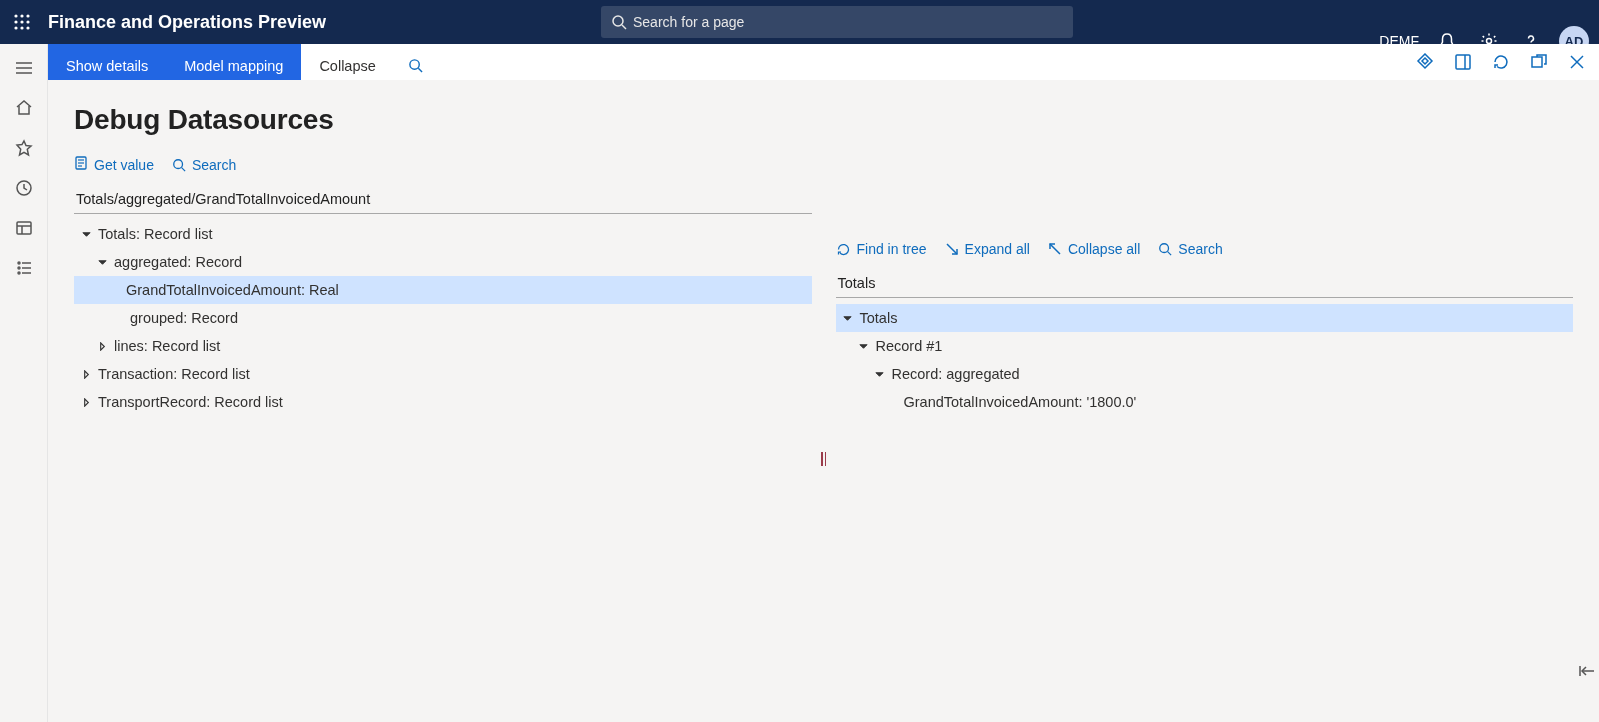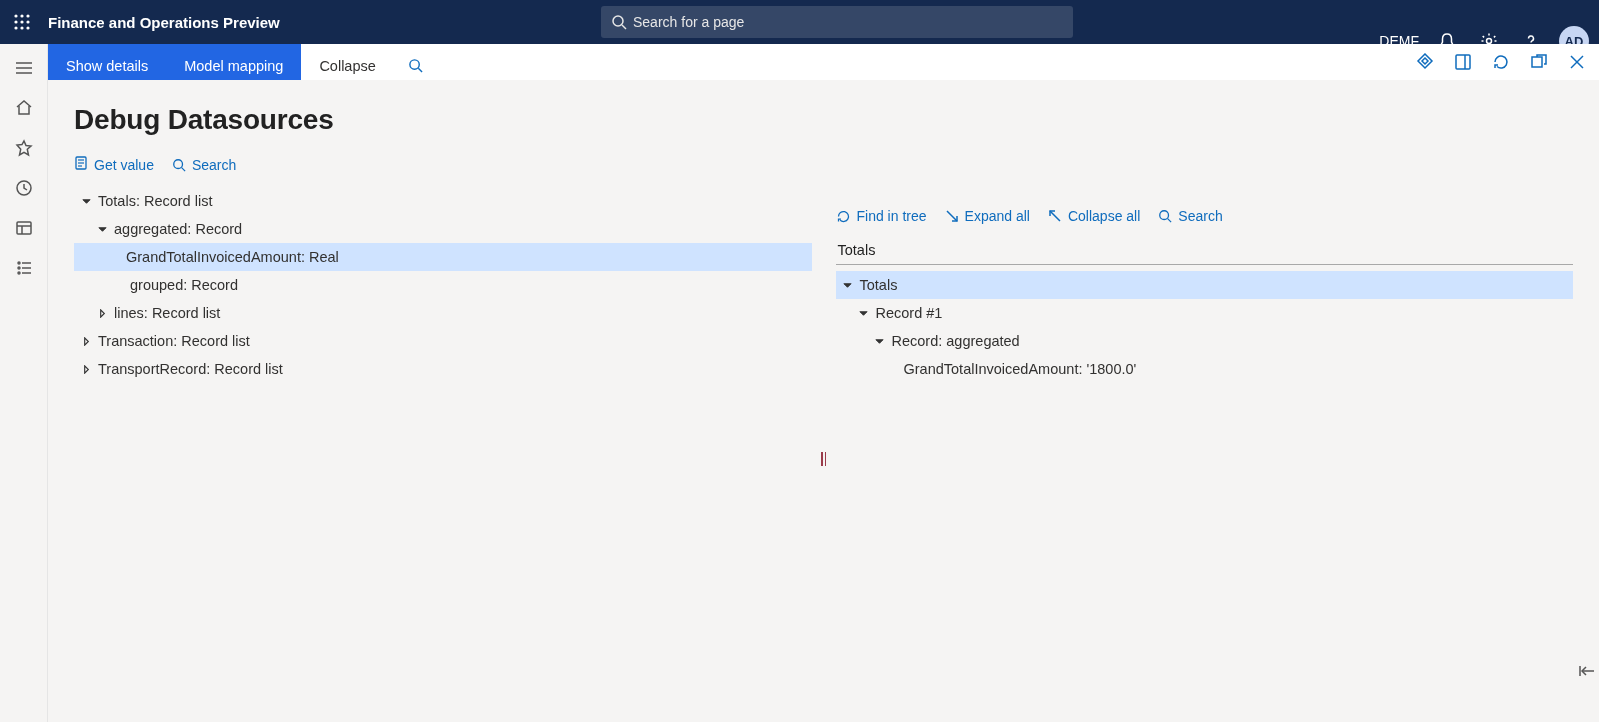--- a/index.html
+++ b/index.html
@@ -28,21 +28,21 @@
   .topbar{
     height:44px;
     background:var(--nav-blue);
     color:#fff;
     display:flex;
     align-items:center;
     padding:0 10px 0 8px;
   }
   .waffle{width:28px;height:28px;display:flex;align-items:center;justify-content:center;margin-right:12px;cursor:pointer;}
   .waffle svg{fill:#fff;}
-  .app-title{font-weight:600;font-size:15px;white-space:nowrap;}
+  .app-title{font-weight:600;font-size:18px;white-space:nowrap;}
   .search-wrap{flex:0 0 auto;margin-left:auto;margin-right:auto;position:absolute;left:601px;}
   .search-box{
     width:472px;height:32px;
     background:rgba(255,255,255,0.14);
     border-radius:3px;
     display:flex;align-items:center;
     color:#e7e7e7;
     padding:0 10px;
     cursor:text;
   }
@@ -324,20 +324,21 @@
         </div>
         <div class="link-btn">
           <svg width="14" height="14" viewBox="0 0 16 16" stroke-width="1.5">
               <circle cx="7" cy="7" r="5"></circle>
               <line x1="11" y1="11" x2="15" y2="15"></line>
             </svg>
           <span>Search</span>
         </div>
       </div>
 
+      <div class="path-header">Totals/aggregated/GrandTotalInvoicedAmount</div>
 
       <div class="tree">
         <div class="tree-row" style="padding-left:4px">
           <span class="caret">
               <svg width="9" height="9" viewBox="0 0 10 10">
                 <path d="M1 3l4 4 4-4z"></path>
               </svg>
             </span>
           <span class="tree-label">Totals: Record list</span>
         </div>

